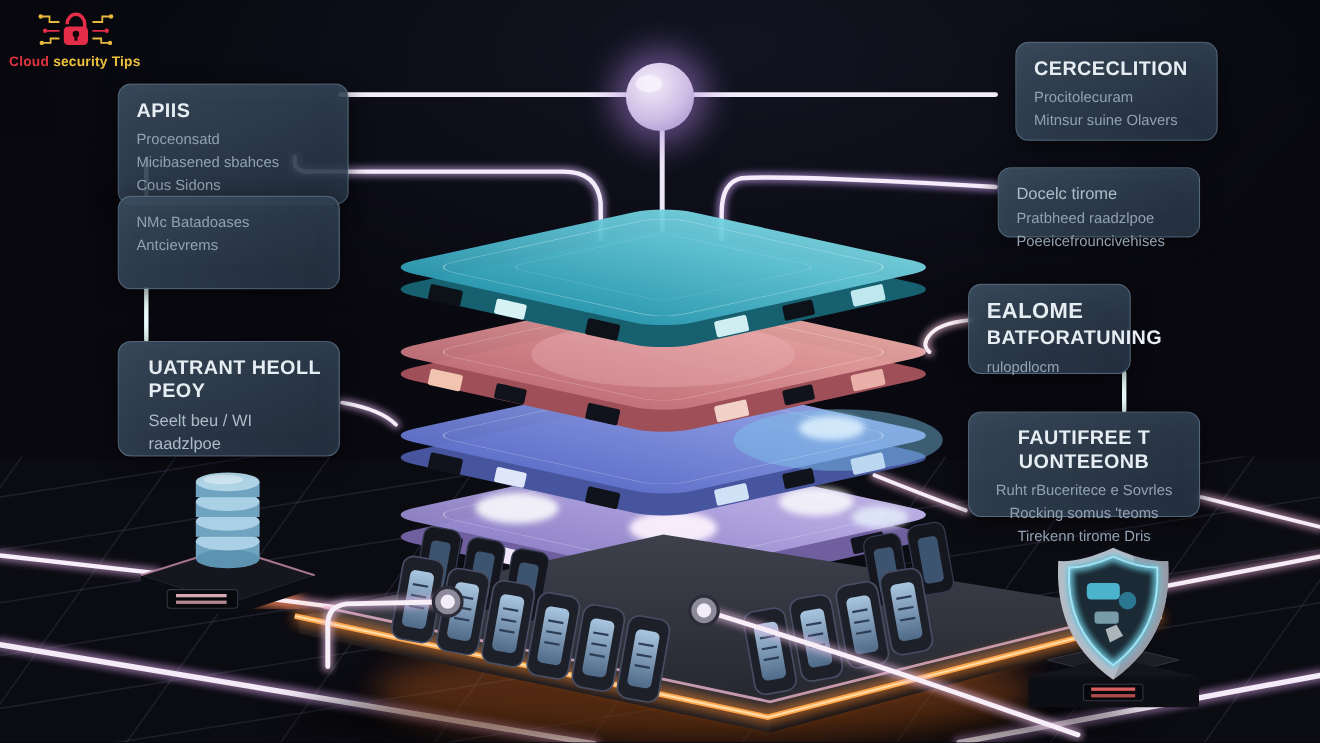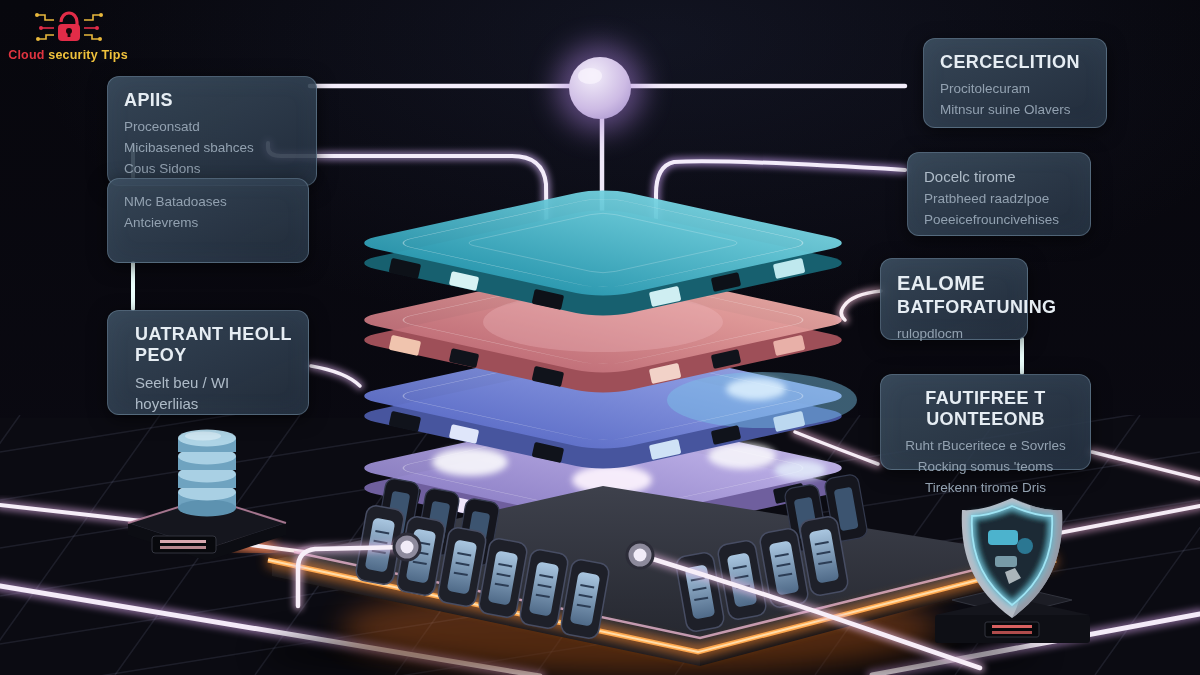--- a/index.html
+++ b/index.html
@@ -347,30 +347,30 @@
   <p>Cous Sidons</p>
 </div>
 
 <div class="callout" style="left:107px;top:178px;width:202px;height:85px;">
   <p>NMc Batadoases</p>
   <p>Antcievrems</p>
 </div>
 
 <div class="callout" style="left:107px;top:310px;width:202px;height:105px;padding-left:27px;">
   <h3>UATRANT HEOLL PEOY</h3>
-  <p class="lead">Seelt beu / WI hoyerliias</p>
+  <p class="lead">Seelt beu / WI raadzlpoe</p>
 </div>
 
 <div class="callout" style="left:907px;top:38px;width:184px;height:90px;margin-left:16px;">
   <h3>CERCECLITION</h3>
   <p>Procitolecuram</p>
   <p>Mitnsur suine Olavers</p>
 </div>
 
-<div class="callout" style="left:907px;top:152px;width:184px;height:84px;">
+<div class="callout" style="left:907px;top:152px;width:184px;height:64px;">
   <p class="lead">Docelc tirome</p>
   <p>Pratbheed raadzlpoe</p>
   <p>Poeeicefrouncivehises</p>
 </div>
 
 <div class="callout" style="left:880px;top:258px;width:148px;height:82px;">
   <h3 class="sm">EALOME</h3>
   <h3>BATFORATUNING</h3>
   <p>rulopdlocm</p>
 </div>

